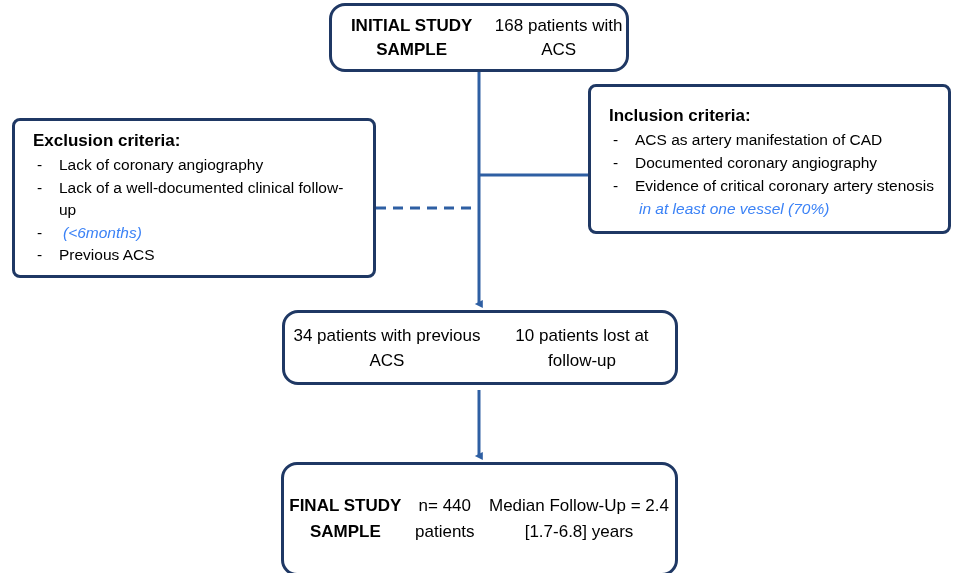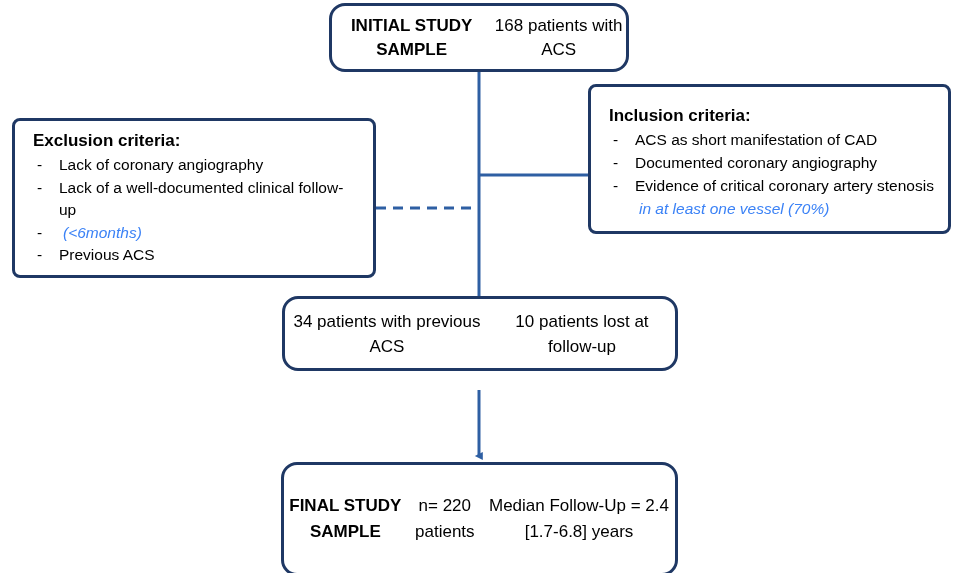--- a/index.html
+++ b/index.html
@@ -127,38 +127,38 @@
         <span>Previous ACS</span>
       </li>
     </ul>
   </div>
 
   <div class="box box-left" style="left:588px; top:84px; width:363px; height:150px; padding:10px 10px 3px 18px; font-size:15.5px; line-height:22px;">
     <div class="crit-head" style="font-size:17px;">Inclusion criteria:</div>
     <ul class="crit-list">
       <li class="crit-item">
         <span class="dash">-</span>
-        <span>ACS as short manifestation of CAD</span>
+        <span>ACS as artery manifestation of CAD</span>
       </li>
       <li class="crit-item">
         <span class="dash">-</span>
         <span>Documented coronary angiography</span>
       </li>
       <li class="crit-item">
         <span class="dash">-</span>
         <span>Evidence of critical coronary artery stenosis</span>
       </li>
       <li class="crit-cont">in at least one vessel (70%)</li>
     </ul>
   </div>
 
-  <div class="box box-center" style="left:282px; top:296px; width:396px; height:75px; font-size:17px; line-height:25px;">
+  <div class="box box-center" style="left:282px; top:310px; width:396px; height:75px; font-size:17px; line-height:25px;">
     <div class="line-plain">34 patients with previous ACS</div>
     <div class="line-plain">10 patients lost at follow-up</div>
   </div>
 
   <div class="box box-center" style="left:281px; top:462px; width:397px; height:114px; font-size:17px; line-height:26px;">
     <div class="line-title">FINAL STUDY SAMPLE</div>
-    <div class="line-plain">n= 220 patients</div>
+    <div class="line-plain">n= 440 patients</div>
     <div class="line-plain">Median Follow-Up = 2.4 [1.7-6.8] years</div>
   </div>
 
 </div>
 
 </body></html>

